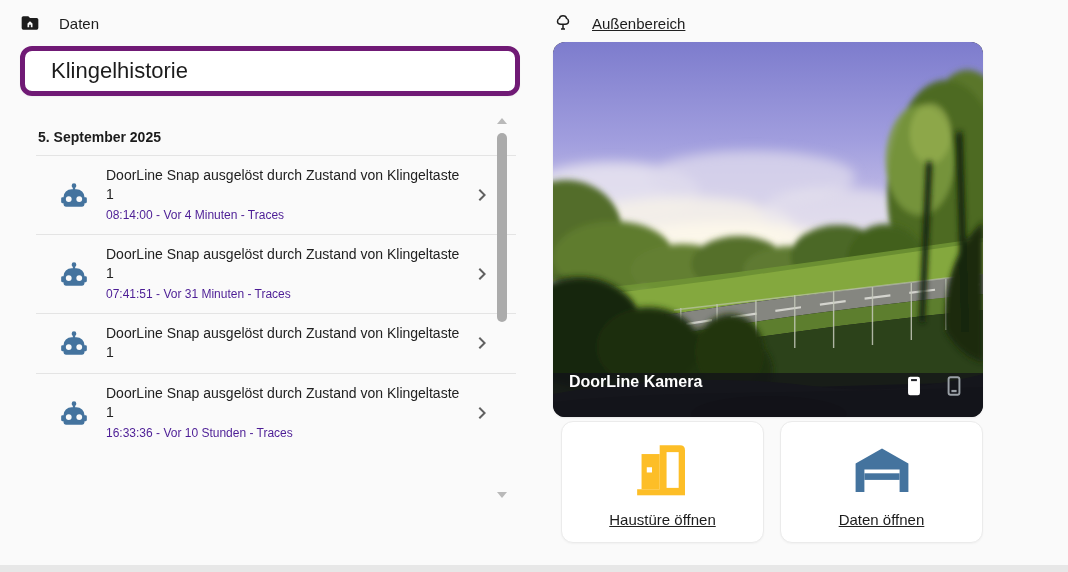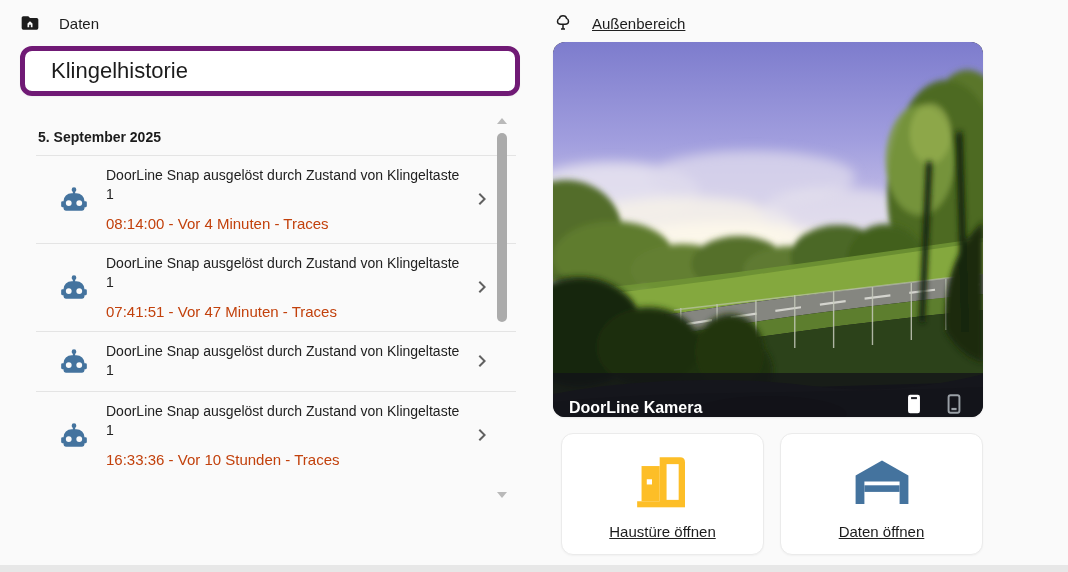--- a/index.html
+++ b/index.html
@@ -36,50 +36,50 @@
     content:""; position:absolute; top:0; left:16px; right:4px;
     border-top:1px solid #e4e4e4;
   }
   .lb-list > :first-child::before { display:none; }
   .date-header { padding:17px 0 10px 18px; font-size:14px; font-weight:700; color:#1b1b1b; }
   .lb-item { display:flex; align-items:center; padding:11px 26px 11px 18px; cursor:pointer; }
   .lb-icon { width:30px; height:30px; margin-left:22px; margin-right:16px; flex:none; color:#44739e; display:inline-flex; align-items:center; }
   .lb-icon svg { width:28px; height:28px; }
   .lb-text { flex:1; display:flex; flex-direction:column; }
   .lb-title { display:block; width:359px; font-size:14px; line-height:19px; color:#212121; }
-  .lb-meta { margin-top:12px; font-size:15px; line-height:16px; color:#c2410c; }
+  .lb-meta { margin-top:3px; font-size:12px; line-height:16px; color:#4c1d95; }
   .lb-chevron { width:24px; height:24px; color:#616161; flex:none; display:inline-flex; }
   .lb-chevron svg { width:24px; height:24px; }
 
   
   .vscroll { position:absolute; top:0; bottom:0; right:12px; width:12px; }
   .sb-up, .sb-down { position:absolute; left:1px; width:0; height:0; border-left:5px solid transparent; border-right:5px solid transparent; }
   .sb-up   { top:6px;    border-bottom:6px solid #b9b9b9; }
   .sb-down { top:380px;  border-top:6px solid #b9b9b9; }
   .sb-thumb { position:absolute; top:21px; left:1px; width:10px; height:189px; background:#ababab; border-radius:5px; }
 
   
   .camera-card {
     position:relative; margin-top:8px; height:375px;
     border-radius:12px; overflow:hidden; background:#1b1c20; cursor:pointer;
     box-shadow:0 1px 2px rgba(0,0,0,.08);
   }
   .camera-card svg.scene { position:absolute; inset:0; width:100%; height:100%; display:block; }
   .cam-bar {
     position:absolute; left:0; right:0; bottom:0; height:44px;
     background:rgba(18,18,24,.75);
-    display:flex; align-items:flex-end; padding:0 16px;
+    display:flex; align-items:flex-start; padding:0 16px;
   }
   .cam-name { color:#fff; font-size:16px; font-weight:700; flex:1; }
   .cam-icons { display:flex; gap:14px; align-items:center; }
   .cam-icons .cicon { width:26px; height:26px; display:inline-flex; cursor:pointer; }
   .cam-icons .cicon svg { width:100%; height:100%; }
 
   
-  .actions { display:flex; gap:16px; margin-top:16px; height:122px;padding-left:8px; }
+  .actions { display:flex; gap:16px; margin-top:4px; height:122px;padding-left:8px; }
   .action-card {
     flex:1; background:#fff; border:1px solid #ebebeb; border-radius:12px;
     box-shadow:0 1px 2px rgba(0,0,0,.04);
     display:flex; flex-direction:column; align-items:center; justify-content:center;
     gap:8px; cursor:pointer;
   }
   .aicon { width:66px; height:66px; display:inline-flex; }
   .aicon svg { width:100%; height:100%; }
   .aicon.amber { color:#fdbe27; }
   .aicon.blue  { color:#44739e; }
@@ -124,21 +124,21 @@
     </span>
   </div>
         <div class="lb-item">
     <span class="lb-icon">
       <svg viewBox="0 0 24 24">
               <path fill="currentColor" fill-rule="evenodd" d="M12,2A2,2 0 0,1 14,4C14,4.74 13.6,5.39 13,5.73V7H14A7,7 0 0,1 21,14H22A1,1 0 0,1 23,15V18A1,1 0 0,1 22,19H21V20A2,2 0 0,1 19,22H5A2,2 0 0,1 3,20V19H2A1,1 0 0,1 1,18V15A1,1 0 0,1 2,14H3A7,7 0 0,1 10,7H11V5.73C10.4,5.39 10,4.74 10,4A2,2 0 0,1 12,2M7.5,13A2.5,2.5 0 0,0 5,15.5A2.5,2.5 0 0,0 7.5,18A2.5,2.5 0 0,0 10,15.5A2.5,2.5 0 0,0 7.5,13M16.5,13A2.5,2.5 0 0,0 14,15.5A2.5,2.5 0 0,0 16.5,18A2.5,2.5 0 0,0 19,15.5A2.5,2.5 0 0,0 16.5,13Z"></path>
             </svg>
     </span>
     <span class="lb-text">
       <span class="lb-title">DoorLine Snap ausgelöst durch Zustand von Klingeltaste 1</span>
-      <span class="lb-meta">07:41:51 - Vor 47 Minuten - Traces</span>
+      <span class="lb-meta">07:41:51 - Vor 31 Minuten - Traces</span>
     </span>
     <span class="lb-chevron">
       <svg viewBox="0 0 24 24">
               <path fill="currentColor" d="M8.59,16.58L13.17,12L8.59,7.41L10,6L16,12L10,18L8.59,16.58Z"></path>
             </svg>
     </span>
   </div>
         <div class="lb-item">
     <span class="lb-icon">
       <svg viewBox="0 0 24 24">

